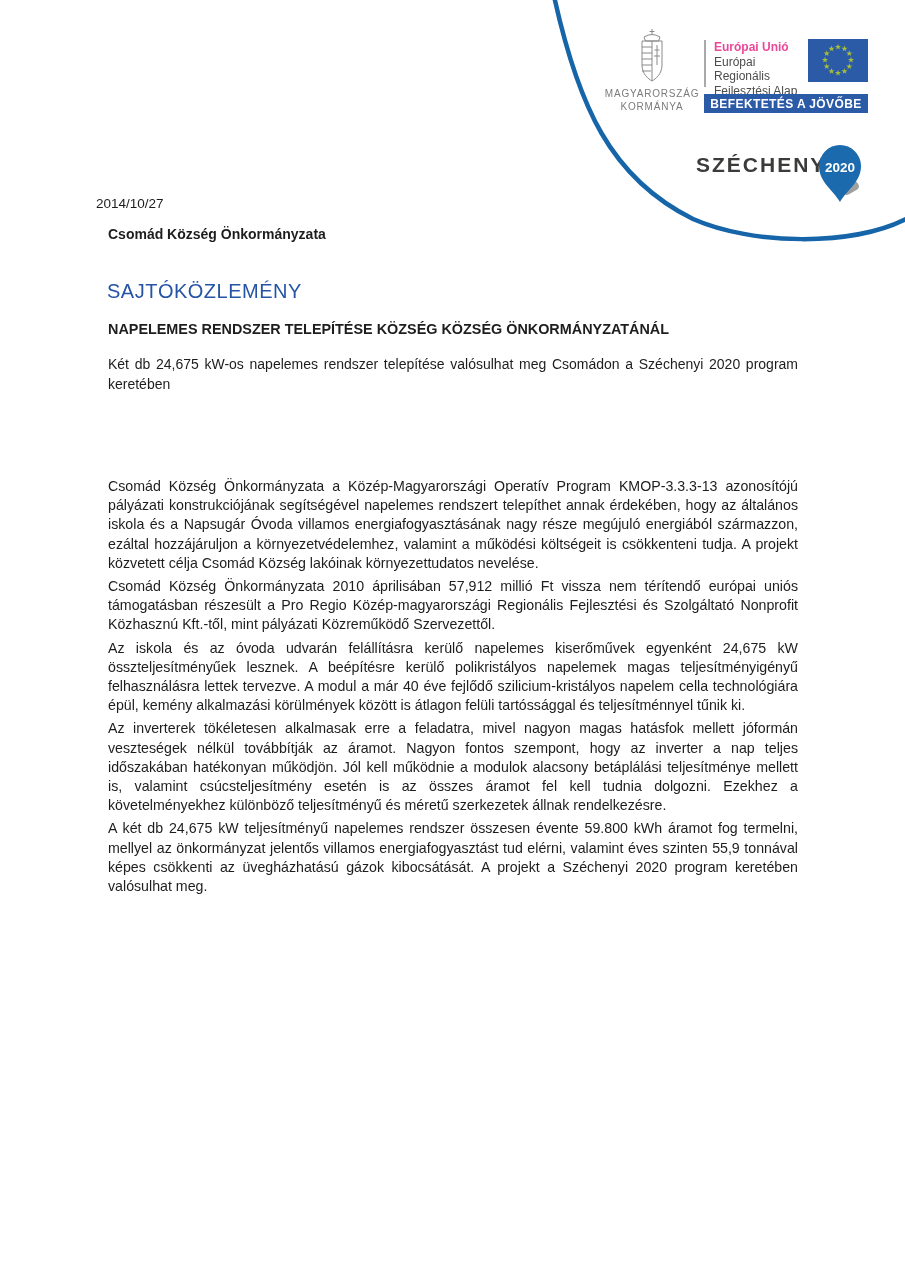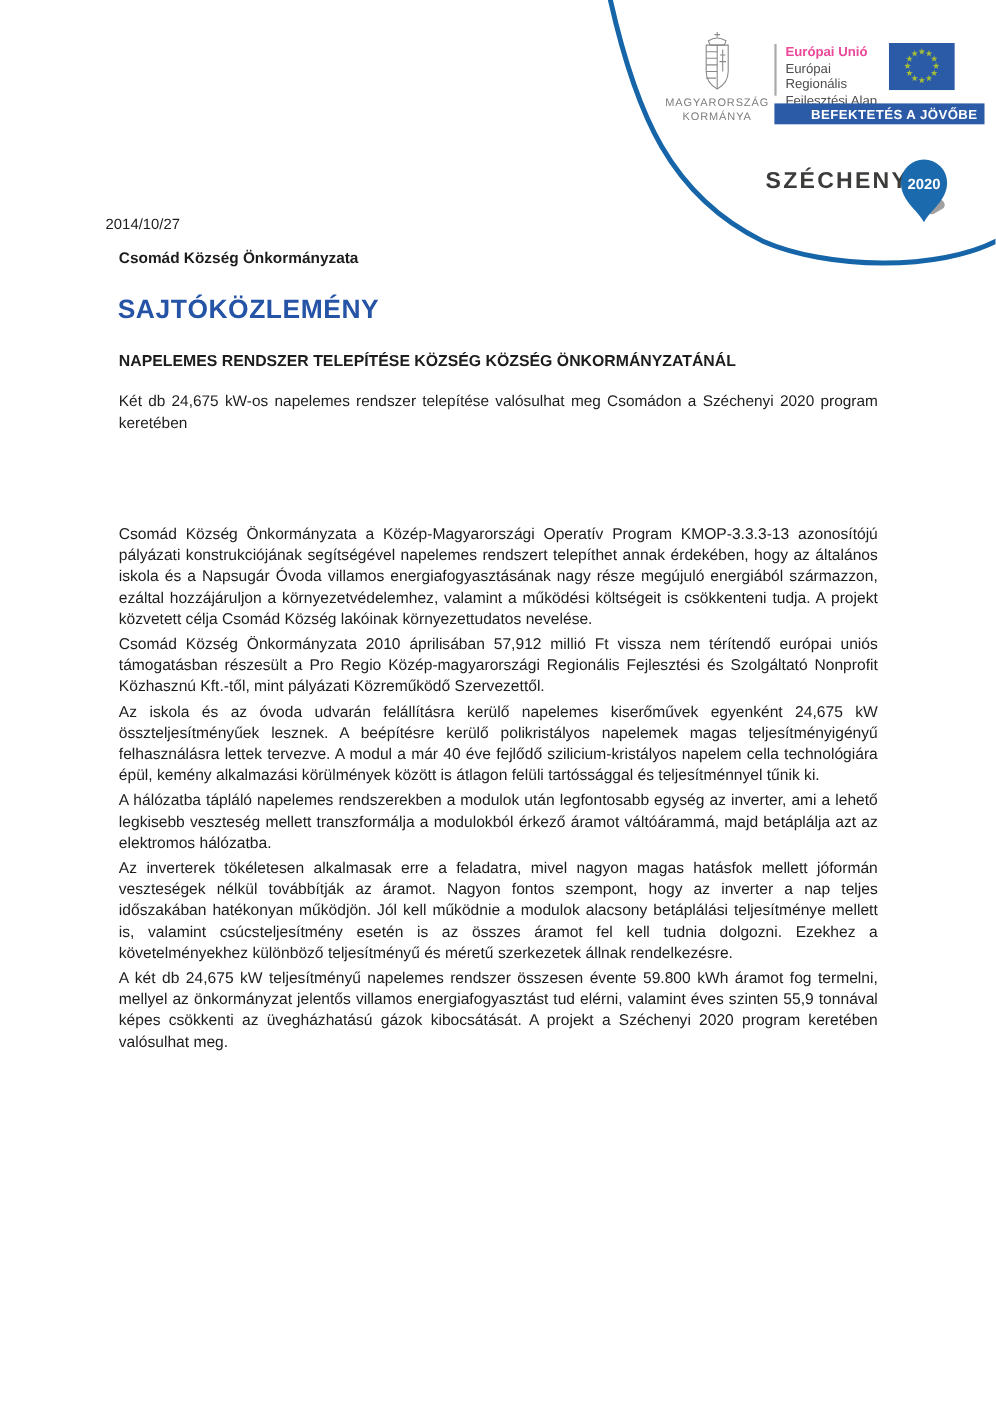--- a/index.html
+++ b/index.html
@@ -20,33 +20,33 @@
     color:#7b7b7b;font-size:10px;line-height:13px;letter-spacing:0.8px;
     margin-top:3px;white-space:nowrap;
   }
   .divider{left:704px;top:40px;width:2px;height:47px;background:#a9a9a9;}
   .eu-text{left:714px;top:40px;width:92px;color:#4c4c4c;font-size:12px;line-height:14.5px;}
   .eu-text .b{font-weight:bold;color:#ec4899;}
   .eu-flag{left:808px;top:39px;}
   .banner{
     left:704px;top:94px;width:164px;height:19px;background:var(--banner-blue);
     color:#ffffff;font-weight:bold;font-size:12px;letter-spacing:0.4px;
-    display:flex;align-items:center;justify-content:center;white-space:nowrap;padding-left:27px;
+    display:flex;align-items:center;justify-content:center;white-space:nowrap;
   }
   .szechenyi-wrap{left:694px;top:140px;width:180px;height:70px;}
   .szechenyi-name{
     position:absolute;left:2px;top:13px;
     font-weight:bold;font-size:21px;letter-spacing:2px;color:#3b3b3a;white-space:nowrap;
   }
   .szechenyi-pin{position:absolute;left:120px;top:0px;}
 
   
   .doc-date{left:96px;top:196px;font-size:13.5px;}
   .doc-org{left:108px;top:226px;font-size:14px;font-weight:bold;}
-  .doc-title{left:107px;top:268px;font-size:24px;font-weight:bold;color:var(--accent-blue);letter-spacing:0.5px;}
+  .doc-title{left:107px;top:280px;font-size:20px;font-weight:normal;color:var(--accent-blue);letter-spacing:0.5px;}
   .doc-headline{left:108px;top:321px;width:690px;font-size:14.4px;font-weight:bold;}
   .doc-subheadline{left:108px;top:354px;width:690px;font-size:14px;font-weight:normal;text-align:justify;line-height:20px;}
   .doc-body{left:108px;top:431px;width:690px;margin-top:46px;}
   .doc-body p{
     margin:0 0 4px 0;text-align:justify;font-size:14.2px;line-height:19.2px;
   }
 </style>
 </head>
 <body>
 
@@ -114,16 +114,15 @@
 <div class="abs doc-date">2014/10/27</div>
 <div class="abs doc-org">Csomád Község Önkormányzata</div>
 <h1 class="abs doc-title" style="margin:0;">SAJTÓKÖZLEMÉNY</h1>
 <div class="abs doc-headline">NAPELEMES RENDSZER TELEPÍTÉSE KÖZSÉG KÖZSÉG ÖNKORMÁNYZATÁNÁL</div>
 <div class="abs doc-subheadline">Két db 24,675 kW-os napelemes rendszer telepítése valósulhat meg Csomádon a Széchenyi 2020 program keretében</div>
 
 <div class="abs doc-body">
   <p>Csomád Község Önkormányzata a Közép-Magyarországi Operatív Program KMOP-3.3.3-13 azonosítójú pályázati konstrukciójának segítségével napelemes rendszert telepíthet annak érdekében, hogy az általános iskola és a Napsugár Óvoda villamos energiafogyasztásának nagy része megújuló energiából származzon, ezáltal hozzájáruljon a környezetvédelemhez, valamint a működési költségeit is csökkenteni tudja. A projekt közvetett célja Csomád Község lakóinak környezettudatos nevelése.</p>
   <p>Csomád Község Önkormányzata 2010 áprilisában 57,912 millió Ft vissza nem térítendő európai uniós támogatásban részesült a Pro Regio Közép-magyarországi Regionális Fejlesztési és Szolgáltató Nonprofit Közhasznú Kft.-től, mint pályázati Közreműködő Szervezettől.</p>
   <p>Az iskola és az óvoda udvarán felállításra kerülő napelemes kiserőművek egyenként 24,675 kW összteljesítményűek lesznek. A beépítésre kerülő polikristályos napelemek magas teljesítményigényű felhasználásra lettek tervezve. A modul a már 40 éve fejlődő szilicium-kristályos napelem cella technológiára épül, kemény alkalmazási körülmények között is átlagon felüli tartóssággal és teljesítménnyel tűnik ki.</p>
-  <p>A hálózatba tápláló napelemes rendszerekben a modulok után legfontosabb egység az inverter, ami a lehető legkisebb veszteség mellett transzformálja a modulokból érkező áramot váltóárammá, majd betáplálja azt az elektromos hálózatba.</p>
   <p>Az inverterek tökéletesen alkalmasak erre a feladatra, mivel nagyon magas hatásfok mellett jóformán veszteségek nélkül továbbítják az áramot. Nagyon fontos szempont, hogy az inverter a nap teljes időszakában hatékonyan működjön. Jól kell működnie a modulok alacsony betáplálási teljesítménye mellett is, valamint csúcsteljesítmény esetén is az összes áramot fel kell tudnia dolgozni. Ezekhez a követelményekhez különböző teljesítményű és méretű szerkezetek állnak rendelkezésre.</p>
   <p>A két db 24,675 kW teljesítményű napelemes rendszer összesen évente 59.800 kWh áramot fog termelni, mellyel az önkormányzat jelentős villamos energiafogyasztást tud elérni, valamint éves szinten 55,9 tonnával képes csökkenti az üvegházhatású gázok kibocsátását. A projekt a Széchenyi 2020 program keretében valósulhat meg.</p>
 </div>
 
 </body></html>

